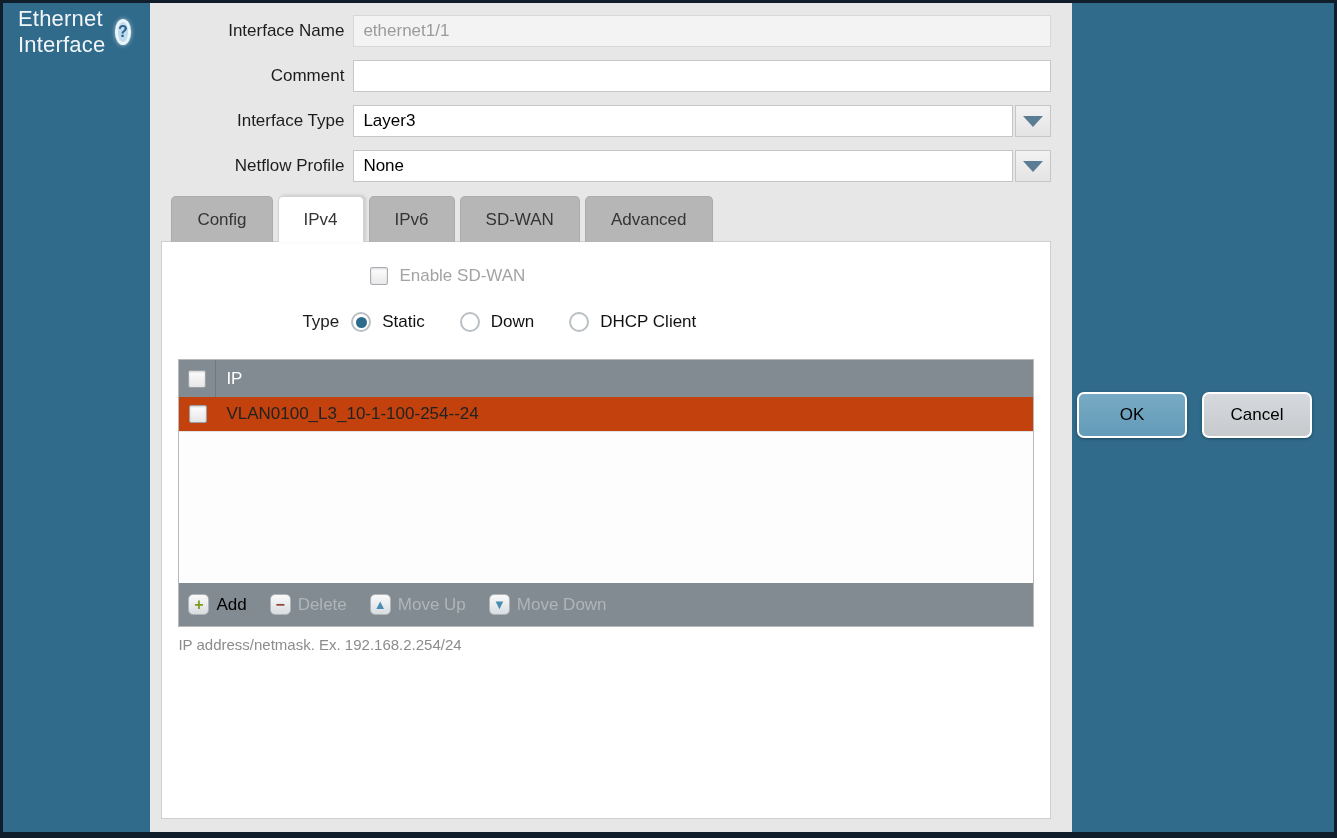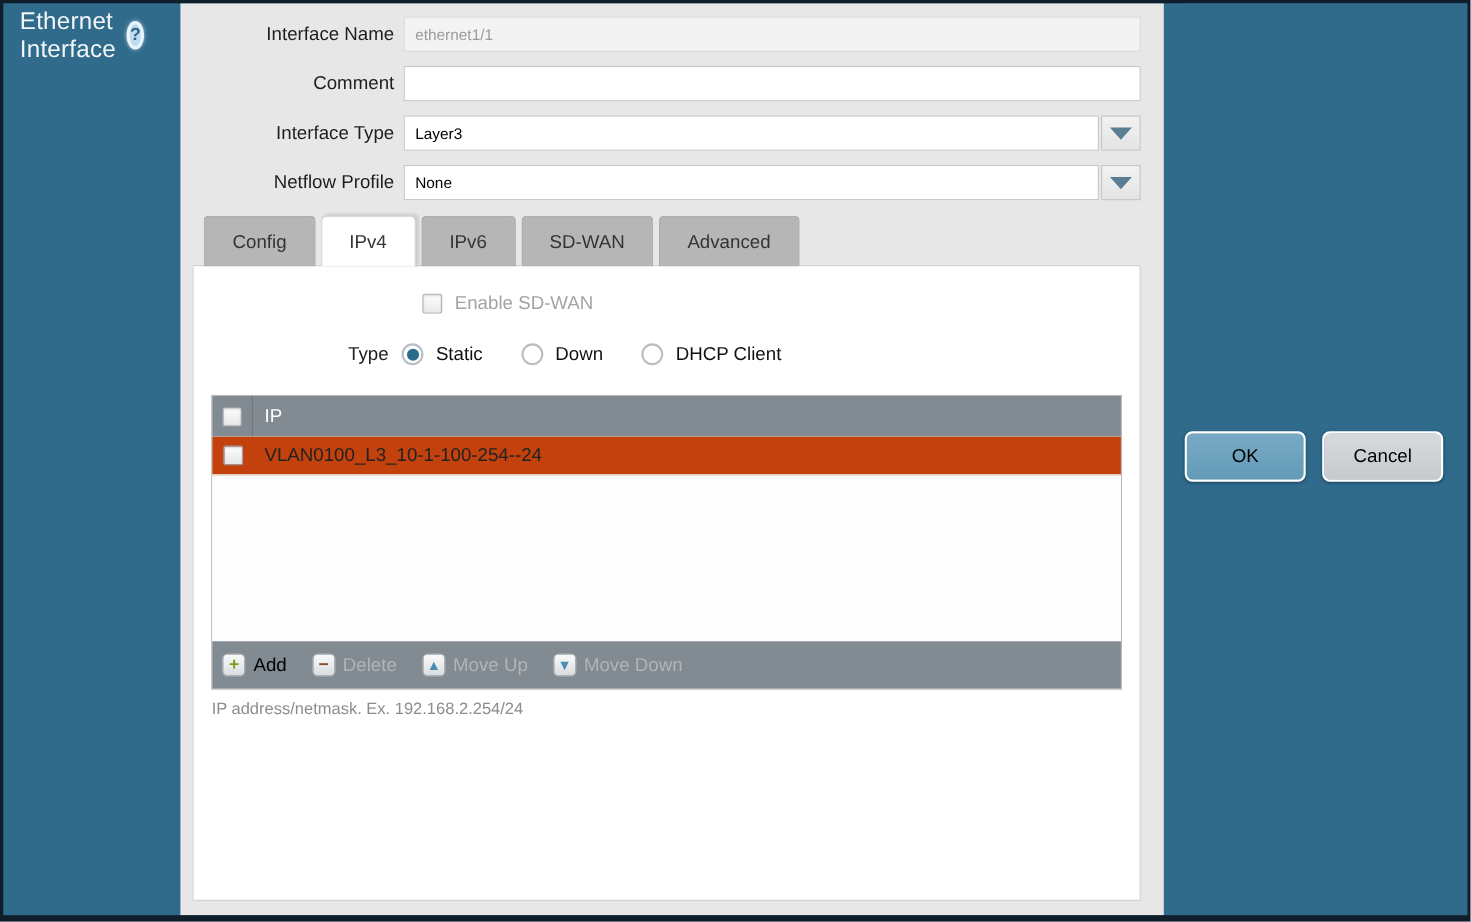--- a/index.html
+++ b/index.html
@@ -9,26 +9,26 @@
   .dialog { width:100%; height:100%; background:#306b8c; display:flex; flex-direction:row; overflow:hidden; }
 
   
   .titlebar { height:57px; flex:0 0 57px; display:flex; align-items:center; padding:0 14px 0 15px; }
   .titlebar .title { color:#f2f6f8; font-size:22px; letter-spacing:0.2px; }
   .help-btn { margin-left:auto; width:26px; height:26px; border-radius:50%;
     background:#bfdcee; border:3px solid #e9f4fb; color:#2a628a; font-size:16px; font-weight:bold;
     display:flex; align-items:center; justify-content:center; box-shadow:0 0 4px rgba(255,255,255,0.6); cursor:pointer; }
 
   
-  .body { flex:1 1 auto; background:#e7e7e7; margin:0 19px; padding:12px 21px 0 11px; display:flex; flex-direction:column; overflow:hidden; }
+  .body { flex:1 1 auto; background:#e7e7e7; margin:0 5px; padding:12px 21px 0 11px; display:flex; flex-direction:column; overflow:hidden; }
 
   
   .form-row { display:flex; align-items:center; margin-bottom:13px; }
   .form-row .lbl { width:192px; text-align:right; padding-right:9px; font-size:17px; color:#1d1d1d; flex:0 0 192px; }
-  .fld { height:32px; flex:1 1 auto; font-size:14px; font-family:"Liberation Sans", sans-serif;
+  .fld { height:32px; flex:1 1 auto; font-size:17px; font-family:"Liberation Sans", sans-serif;
     border:1px solid #c6c6c6; background:#fff; color:#000; padding:0 9px; outline:none; }
   .fld.disabled { background:#f3f3f3; color:#9b9b9b; border-color:#d8d8d8; }
   .combo { display:flex; flex:1 1 auto; align-items:stretch; }
   .combo .fld { flex:1 1 auto; }
   .dd-btn { width:36px; flex:0 0 36px; margin-left:2px; border:1px solid #c6c6c6; background:linear-gradient(#f2f2f2,#e4e4e4);
     display:flex; align-items:center; justify-content:center; cursor:pointer; }
   .dd-tri { width:0; height:0; border-left:10px solid transparent; border-right:10px solid transparent; border-top:11px solid #5b7d93; }
 
   
   .tabs { display:flex; gap:5px; padding-left:10px; margin-top:1px; flex:0 0 auto; position:relative; z-index:2; }

